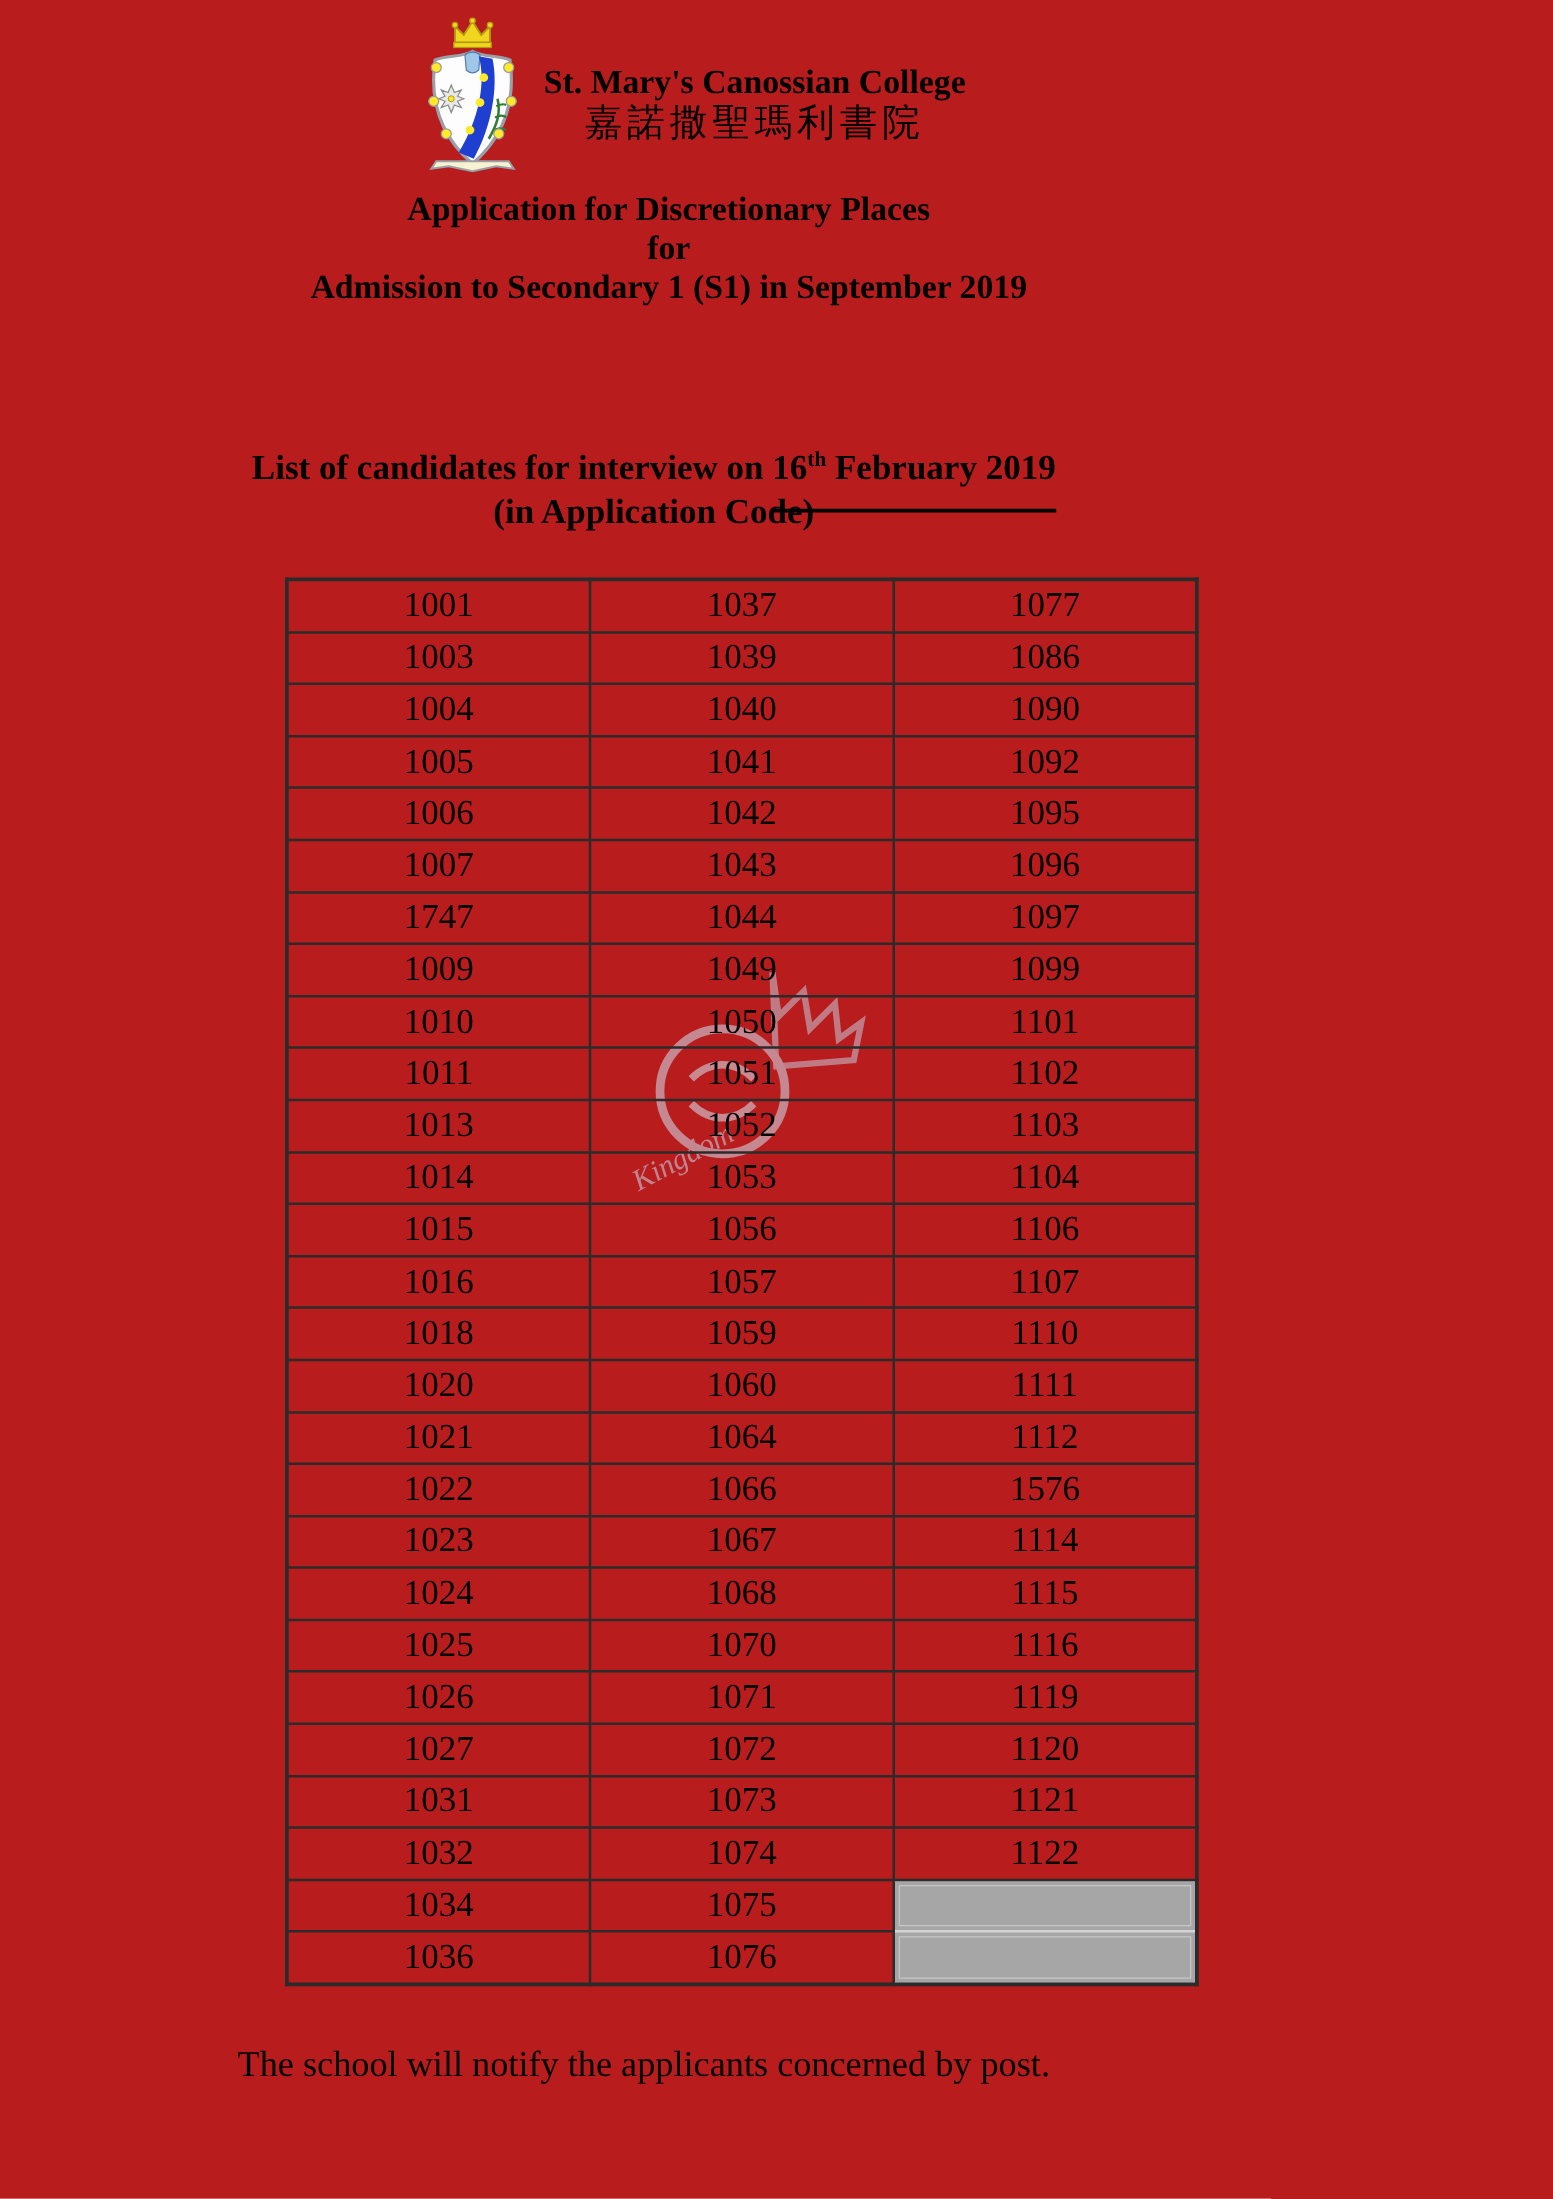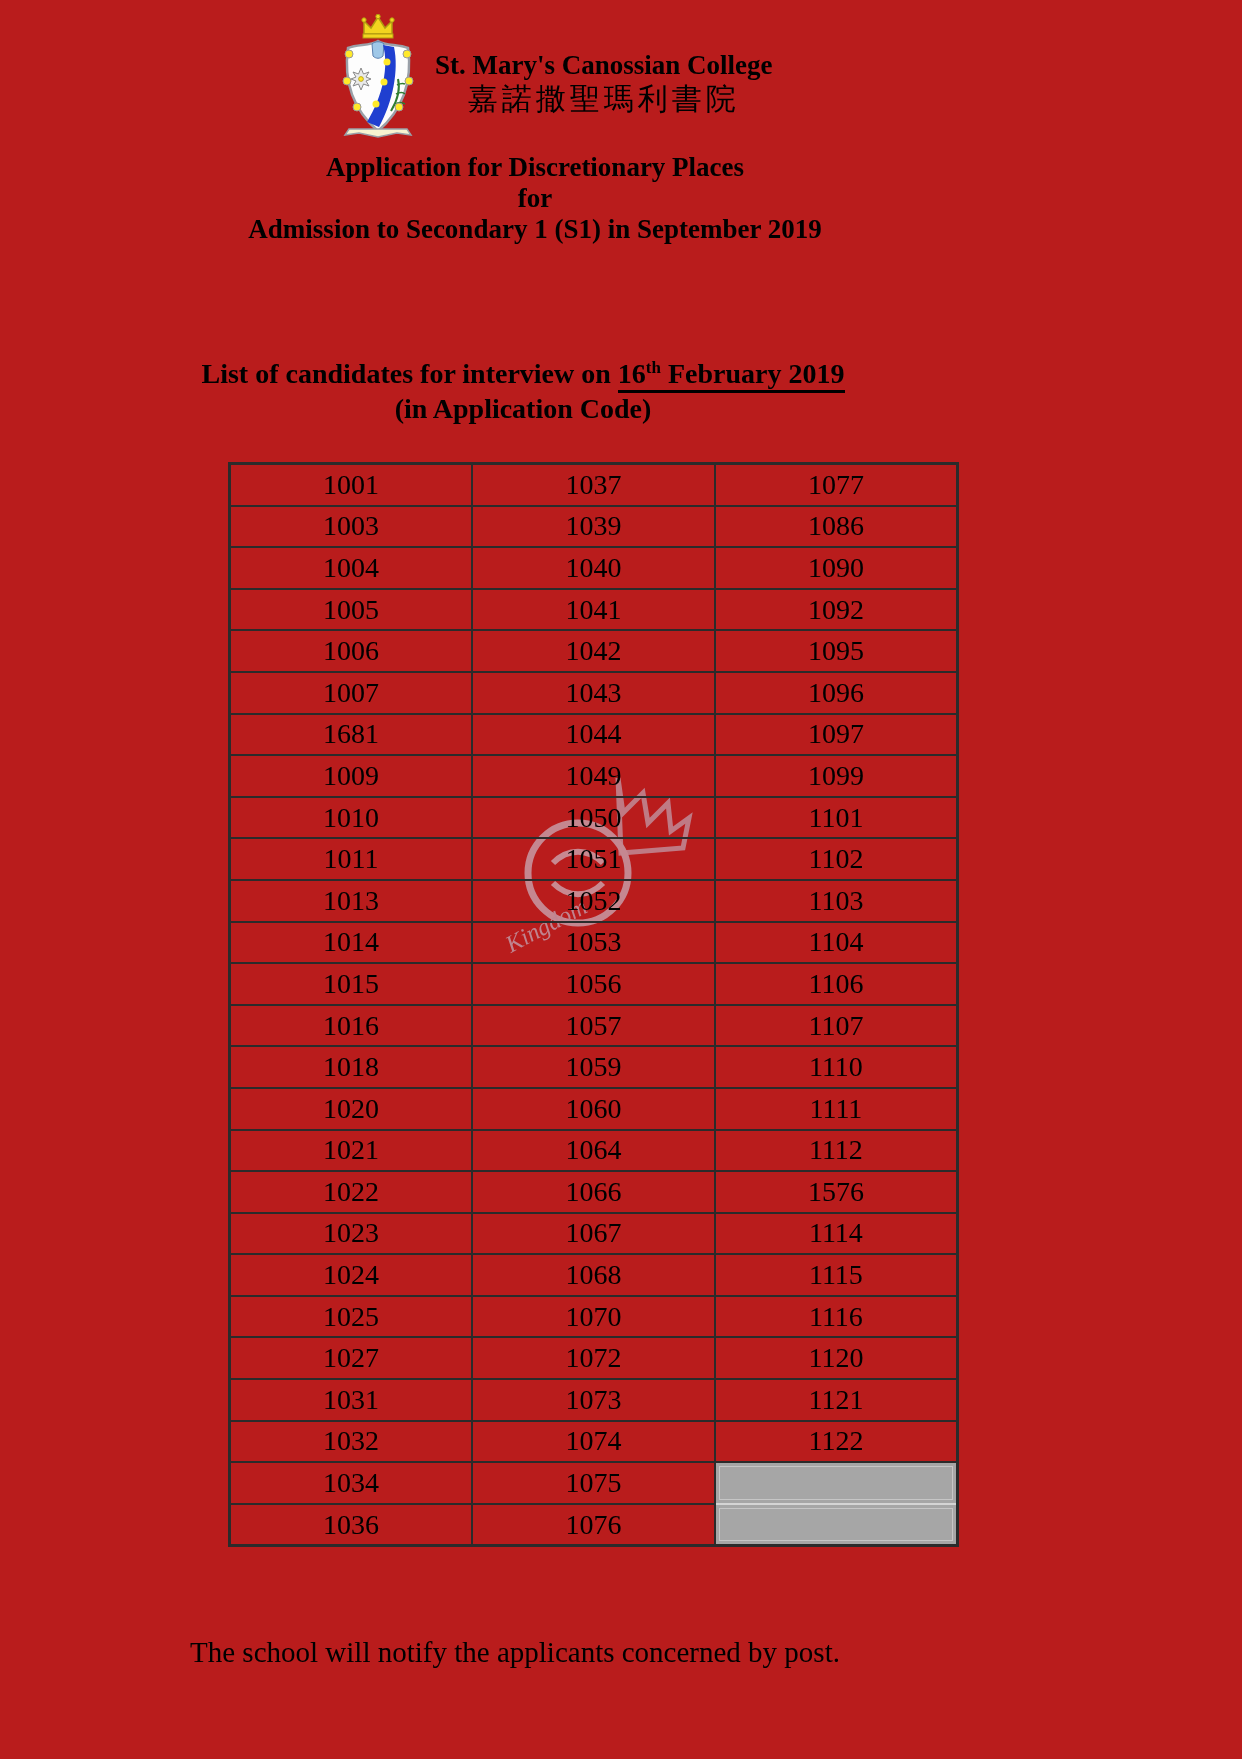--- a/index.html
+++ b/index.html
@@ -25,21 +25,21 @@
 
   
   .title-block {
     position:absolute; top:152px; left:0; width:1070px;
     text-align:center; font-weight:bold; font-size:27px; line-height:31px;
   }
   .list-heading {
     position:absolute; top:350px; left:0; width:1046px;
     text-align:center; font-weight:bold; font-size:28px; line-height:35px;
   }
-  .date-underline { border-bottom:3px solid #000; padding-bottom:1px;margin-top:38px; }
+  .date-underline { border-bottom:3px solid #000; padding-bottom:17px;margin-top:38px; }
   .list-heading sup { font-size:17px; }
 
   
   .watermark {
     position:absolute; left:493px; top:753px; width:220px; height:215px;
     opacity:0.55; pointer-events:none;
   }
 
   
   .candidate-table {
@@ -155,21 +155,21 @@
           <td>1006</td>
           <td>1042</td>
           <td>1095</td>
         </tr>
         <tr>
           <td>1007</td>
           <td>1043</td>
           <td>1096</td>
         </tr>
         <tr>
-          <td>1681</td>
+          <td>1747</td>
           <td>1044</td>
           <td>1097</td>
         </tr>
         <tr>
           <td>1009</td>
           <td>1049</td>
           <td>1099</td>
         </tr>
         <tr>
           <td>1010</td>
@@ -230,20 +230,25 @@
           <td>1024</td>
           <td>1068</td>
           <td>1115</td>
         </tr>
         <tr>
           <td>1025</td>
           <td>1070</td>
           <td>1116</td>
         </tr>
         <tr>
+          <td>1026</td>
+          <td>1071</td>
+          <td>1119</td>
+        </tr>
+        <tr>
           <td>1027</td>
           <td>1072</td>
           <td>1120</td>
         </tr>
         <tr>
           <td>1031</td>
           <td>1073</td>
           <td>1121</td>
         </tr>
         <tr>

